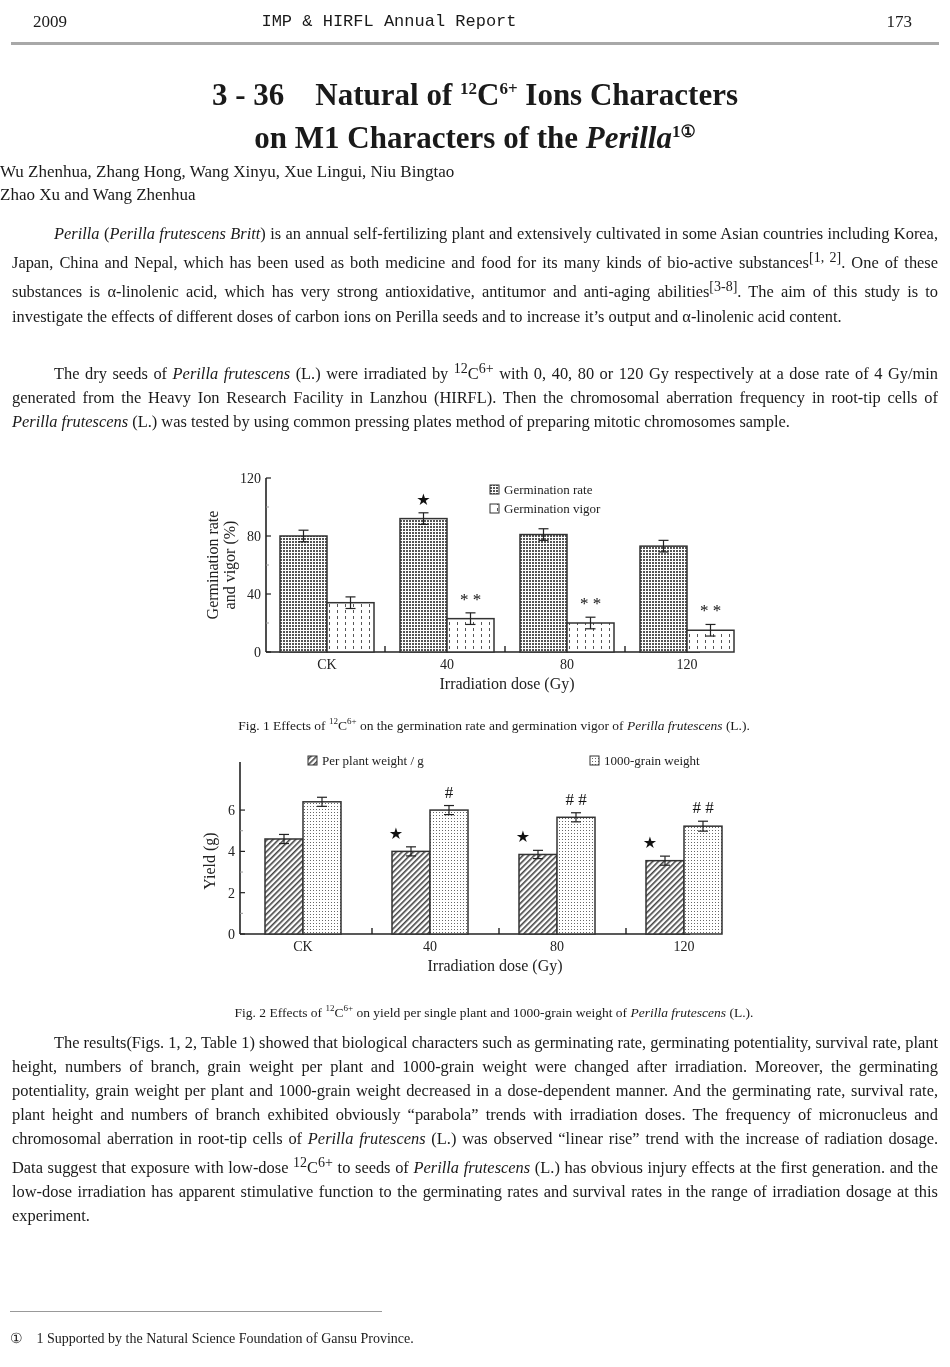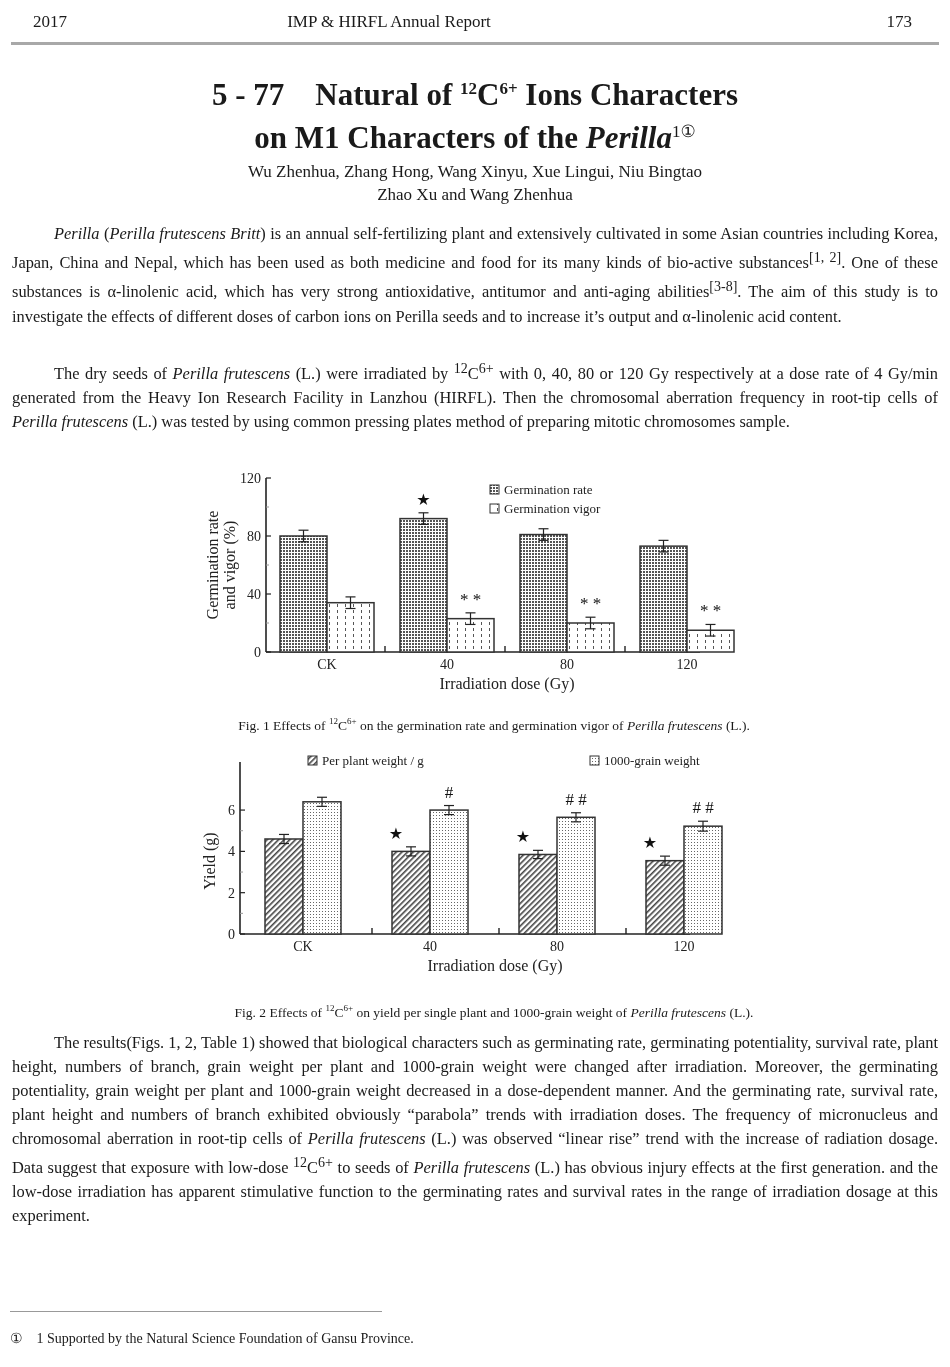--- a/index.html
+++ b/index.html
@@ -1,50 +1,50 @@
 <!DOCTYPE html>
 <html><head>
 <meta charset="utf-8">
 <style>
   html, body { margin:0; padding:0; background:#ffffff; }
   body { width:950px; height:1367px; position:relative; overflow:hidden;
          font-family:"Liberation Serif","DejaVu Serif",serif; color:#1a1a1a; }
   .hdr { position:absolute; top:10px; left:0; width:950px; height:26px; font-size:17px; }
   .hdr .l { position:absolute; left:33px; top:2px; }
-  .hdr .c { position:absolute; left:0; width:778px; text-align:center; top:2px; }
+  .hdr .c { position:absolute; left:0; width:778px; text-align:center; top:2px;font-family:Liberation Mono, monospace; }
   .hdr .r { position:absolute; right:38px; top:2px; }
   .rule { position:absolute; top:42px; left:11px; width:928px; height:3px; background:#a8a8a8; }
   .title { position:absolute; top:70px; left:0; width:950px; text-align:center;
            font-weight:bold; font-size:31px; line-height:37px; }
   .title sup { font-size:17px; }
-  .authors { position:absolute; top:160px; left:0; width:950px; text-align:center; font-size:17px; line-height:23px; }
+  .authors { position:absolute; top:160px; left:0; width:950px; text-align:left; font-size:17px; line-height:23px; }
   .para { position:absolute; left:12px; width:926px; font-size:16.4px; line-height:24px; text-align:justify; }
   .para .ind { display:inline-block; width:42px; }
   .para i { font-style:italic; }
   .para sup { font-size:14px; }
   .chart { position:absolute; }
   .cap { position:absolute; left:0; width:950px; text-align:center; font-size:13.5px;margin-left:19px; }
   .cap sup { font-size:9px; }
   .fnrule { position:absolute; top:1311px; left:10px; width:372px; height:1px; background:#999; }
   .fn { position:absolute; top:1330px; left:10px; font-size:14px; }
   svg text { font-family:"Liberation Serif","DejaVu Serif",serif; }
 </style>
 </head>
 <body>
 
 <div class="hdr">
-  <span class="l">2017</span>
+  <span class="l">2009</span>
   <span class="c">IMP &amp; HIRFL Annual Report</span>
   <span class="r">173</span>
 </div>
 <div class="rule"></div>
 
 <div class="title">
-  <div><span>5 - 77</span>&nbsp;&nbsp;&nbsp;&nbsp;<span>Natural of </span><sup>12</sup><span>C</span><sup>6+</sup><span> Ions Characters</span></div>
-  <div><span>on M1 Characters of the </span><i>Perilla</i><sup style="font-weight:normal">1①</sup></div>
+  <div><span>3 - 36</span>&nbsp;&nbsp;&nbsp;&nbsp;<span>Natural of </span><sup>12</sup><span>C</span><sup>6+</sup><span> Ions Characters</span></div>
+  <div><span>on M1 Characters of the </span><i>Perilla</i><sup style="font-weight:bold">1①</sup></div>
 </div>
 
 <div class="authors">
   <div>Wu Zhenhua, Zhang Hong, Wang Xinyu, Xue Lingui, Niu Bingtao</div>
   <div>Zhao Xu and Wang Zhenhua</div>
 </div>
 
 <div class="para" style="top:222px;"><span class="ind"></span><i>Perilla</i><span> (</span><i>Perilla frutescens Britt</i><span>) is an annual self-fertilizing plant and extensively cultivated in some Asian countries including Korea, Japan, China and Nepal, which has been used as both medicine and food for its many kinds of bio-active substances</span><sup>[1, 2]</sup><span>. One of these substances is α-linolenic acid, which has very strong antioxidative, antitumor and anti-aging abilities</span><sup>[3-8]</sup><span>. The aim of this study is to investigate the effects of different doses of carbon ions on Perilla seeds and to increase it’s output and α-linolenic acid content.</span></div>
 
 <div class="para" style="top:357px;"><span class="ind"></span><span>The dry seeds of </span><i>Perilla frutescens</i><span> (L.) were irradiated by </span><sup>12</sup><span>C</span><sup>6+</sup><span> with 0, 40, 80 or 120 Gy respectively at a dose rate of 4 Gy/min generated from the Heavy Ion Research Facility in Lanzhou (HIRFL). Then the chromosomal aberration frequency in root-tip cells of </span><i>Perilla frutescens</i><span> (L.) was tested by using common pressing plates method of preparing mitotic chromosomes sample.</span></div>

